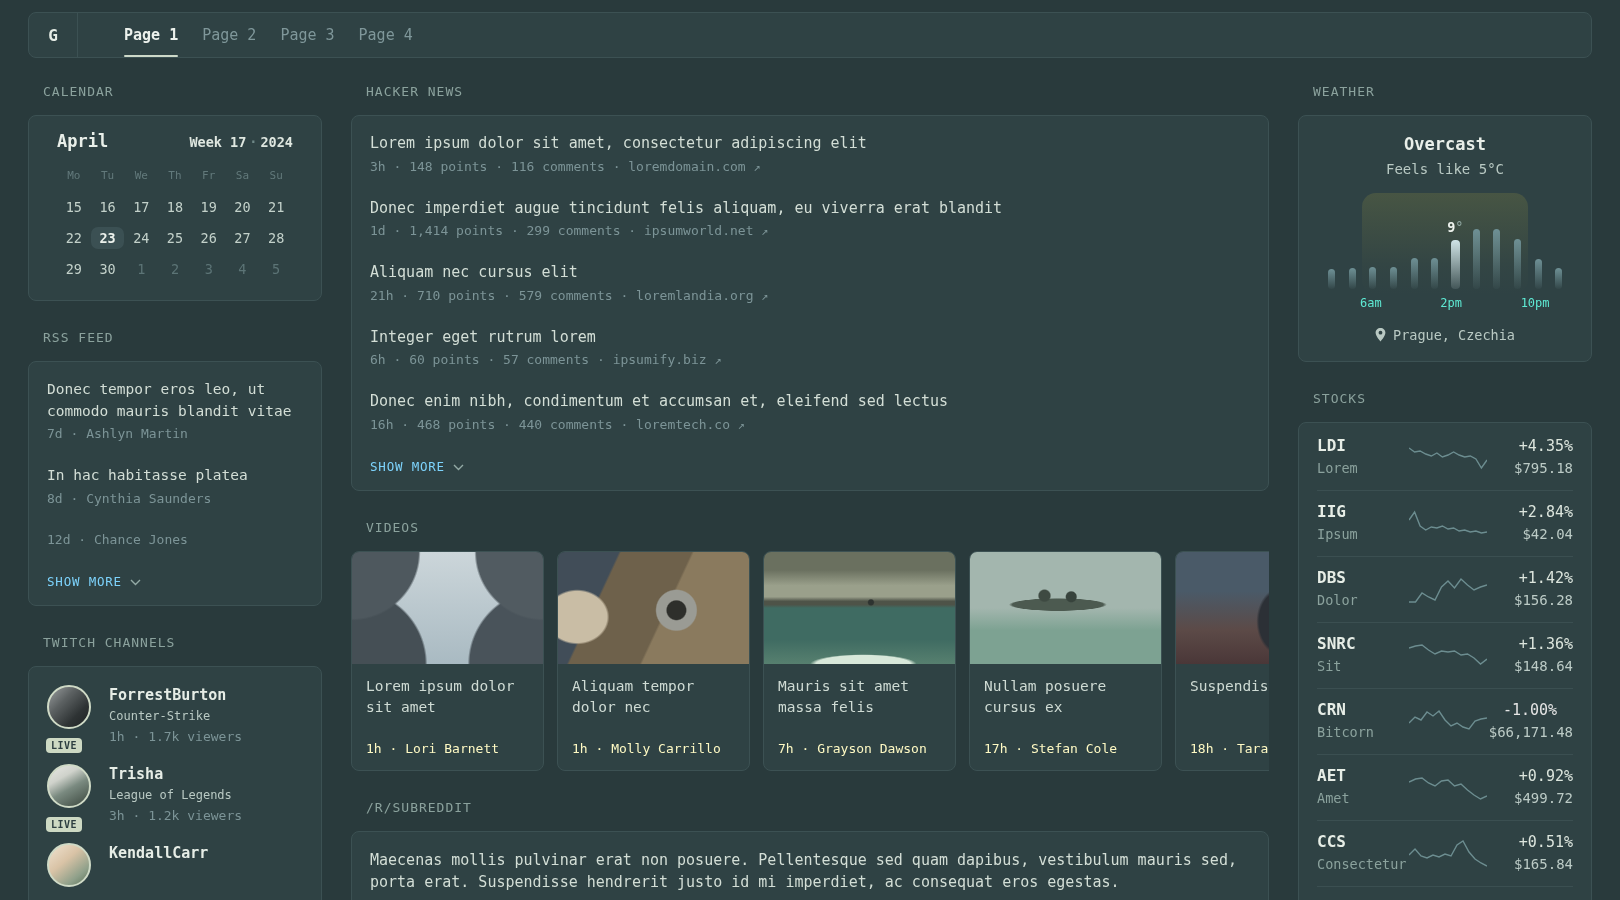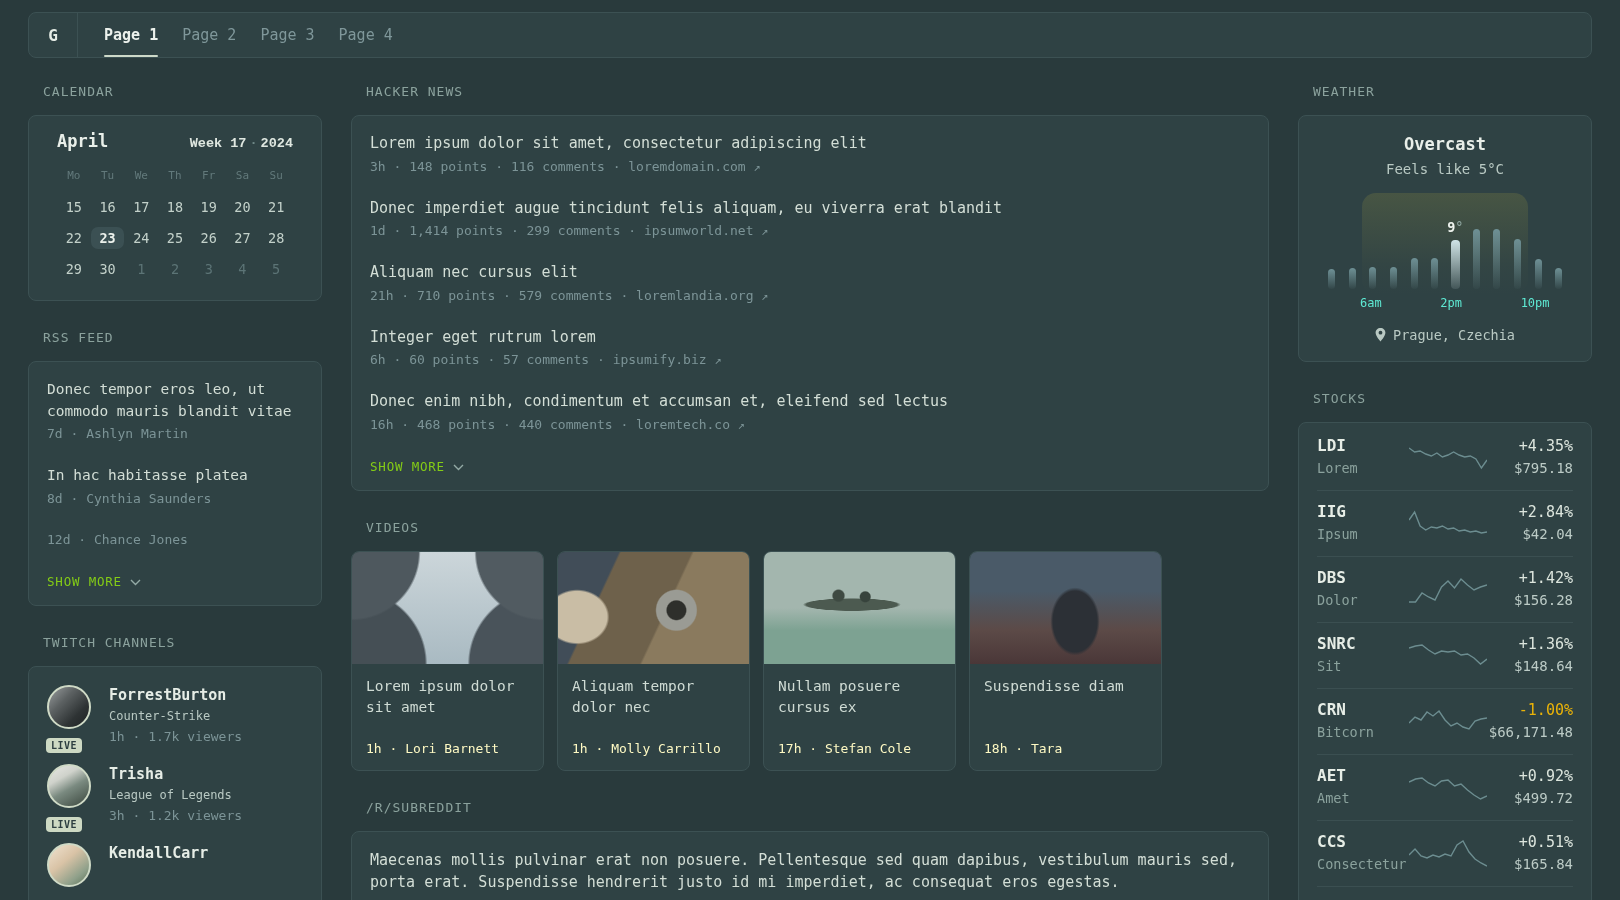--- a/index.html
+++ b/index.html
@@ -20,58 +20,58 @@
   .logo{
     width:49px; display:flex; align-items:center; justify-content:center;
     border-right:1px solid #3c5153; font-weight:bold; font-size:16px; color:#e6ede6;
     cursor:pointer;
   }
   .tabs{ display:flex; padding-left:26px; gap:24px; }
   .tab{
     position:relative; display:flex; align-items:center;
     font-size:15px; color:#7f979a; cursor:pointer;
   }
-  .tab.active{ color:#ecf1ec; font-weight:bold; }
+  .tab.active{ color:#ecf1ec; font-weight:bold;margin-left:20px; }
   .tab.active::after{
     content:""; position:absolute; left:0; right:0; bottom:0; height:2px;
     background:#cdd9c9; border-radius:1px;
   }
 
   
   .grid{ display:grid; grid-template-columns:294px 918px 294px; column-gap:29px; align-items:start; }
   .widget{ margin-bottom:29px; }
   .sec-title{
     font-size:13px; font-weight:normal; letter-spacing:1px;
     color:#8ba29d; margin:0 0 16px 15px;
   }
   .card{ background:#2f4244; border:1px solid #3c5153; border-radius:8px; }
 
   
   .cal-card{ padding:15px 28px 16px; }
   .cal-head{ display:flex; justify-content:space-between; align-items:baseline; margin-bottom:14px; }
   .cal-month{ font-size:17px; font-weight:bold; color:#e9efe9; }
-  .cal-week{ font-size:13.5px; font-weight:bold; color:#dfe7e0;font-family:Liberation Mono, monospace; }
+  .cal-week{ font-size:13.5px; font-weight:bold; color:#dfe7e0; }
   .cal-week .dot{ color:#6f8887; margin:0 3px; }
   .cal-grid{ display:grid; grid-template-columns:repeat(7,1fr); text-align:center; }
   .cal-wd{ font-size:11px; color:#62797b; padding:4px 0 9px; }
   .cal-day{ height:31px; display:flex; align-items:center; justify-content:center; font-size:13.5px; color:#c3d1ca; }
   .cal-day .pill{ padding:3px 8px; border-radius:7px; }
   .cal-day.sel .pill{ background:#3b5053; color:#ecf1ec; font-weight:bold; }
   .cal-day.dim{ color:#5c7476; }
 
   
   .list-card{ padding:17px 18px 15px; }
   .feed-item{ margin-bottom:21px; }
   .feed-title{ font-size:14.5px; line-height:21.5px; color:#d3ded6; cursor:pointer; }
   .hn .feed-title{ font-size:15px; }
   .feed-meta{ font-size:13px; line-height:20px; color:#7c9497; margin-top:2px; }
   .arrow{ font-size:12px; }
   .show-more{
     display:inline-flex; align-items:flex-start; gap:8px;
-    font-size:12.5px; letter-spacing:.8px; color:#84cc16; cursor:pointer; margin-top:3px;
+    font-size:12.5px; letter-spacing:.8px; color:#7dd3fc; cursor:pointer; margin-top:3px;
   }
   .show-more svg{ stroke:#93aaa5; }
 
   
   .tw-card{ padding:18px 18px 10px; }
   .tw-row{ display:flex; gap:16px; margin-bottom:17px; cursor:pointer; }
   .tw-avwrap{ position:relative; width:46px; flex:none; }
   .tw-av{ width:44px; height:44px; border-radius:50%; border:2px solid #cfdac6; }
   .av-forrest{ background:linear-gradient(135deg,#9b9fa0 0%,#5c6162 35%,#2e3334 70%,#1d2122 100%); }
   .av-trisha{ background:linear-gradient(150deg,#e8e9e4 0%,#cfd2cb 30%,#7a8a80 55%,#39453c 100%); }
@@ -144,21 +144,21 @@
   .stocks-card{ padding:2px 18px; }
   .stock-row{ display:flex; align-items:center; padding:11px 0 12px; border-top:1px solid #3b4f51; cursor:pointer; }
   .stock-row:first-child{ border-top:none; }
   .stock-left{ width:92px; }
   .stock-sym{ font-size:16px; font-weight:bold; color:#e6ede6; line-height:20px; }
   .stock-name{ font-size:13.5px; color:#8ba29d; line-height:20px; margin-top:2px; }
   .stock-spark{ flex:1; display:flex; justify-content:center; align-items:center; }
   .stock-spark svg{ display:block; }
   .stock-right{ width:86px; text-align:right; }
   .stock-chg{ font-size:15px; color:#dce5dd; line-height:20px; }
-  .stock-chg.neg{ color:#eab308; }
+  .stock-chg.neg{ color:#e5e5e5;text-align:center; }
   .stock-price{ font-size:14px; color:#bccbc6; line-height:20px; margin-top:2px; }
 </style>
 </head>
 <body>
 
 <div class="page">
 
   <nav class="topnav">
     <div class="logo">G</div>
     <div class="tabs" id="nav-tabs">
@@ -353,20 +353,27 @@
               </div>
             </div>
             <div class="video-card">
               <div class="video-thumb th-camera"></div>
               <div class="video-body">
                 <div class="video-title">Aliquam tempor dolor nec pharetra…</div>
                 <div class="video-meta">1h · Molly Carrillo</div>
               </div>
             </div>
             <div class="video-card">
+              <div class="video-thumb th-sea"></div>
+              <div class="video-body">
+                <div class="video-title">Mauris sit amet massa felis</div>
+                <div class="video-meta">7h · Grayson Dawson</div>
+              </div>
+            </div>
+            <div class="video-card">
               <div class="video-thumb th-canoe"></div>
               <div class="video-body">
                 <div class="video-title">Nullam posuere cursus ex</div>
                 <div class="video-meta">17h · Stefan Cole</div>
               </div>
             </div>
             <div class="video-card">
               <div class="video-thumb th-fog"></div>
               <div class="video-body">
                 <div class="video-title">Suspendisse diam</div>

